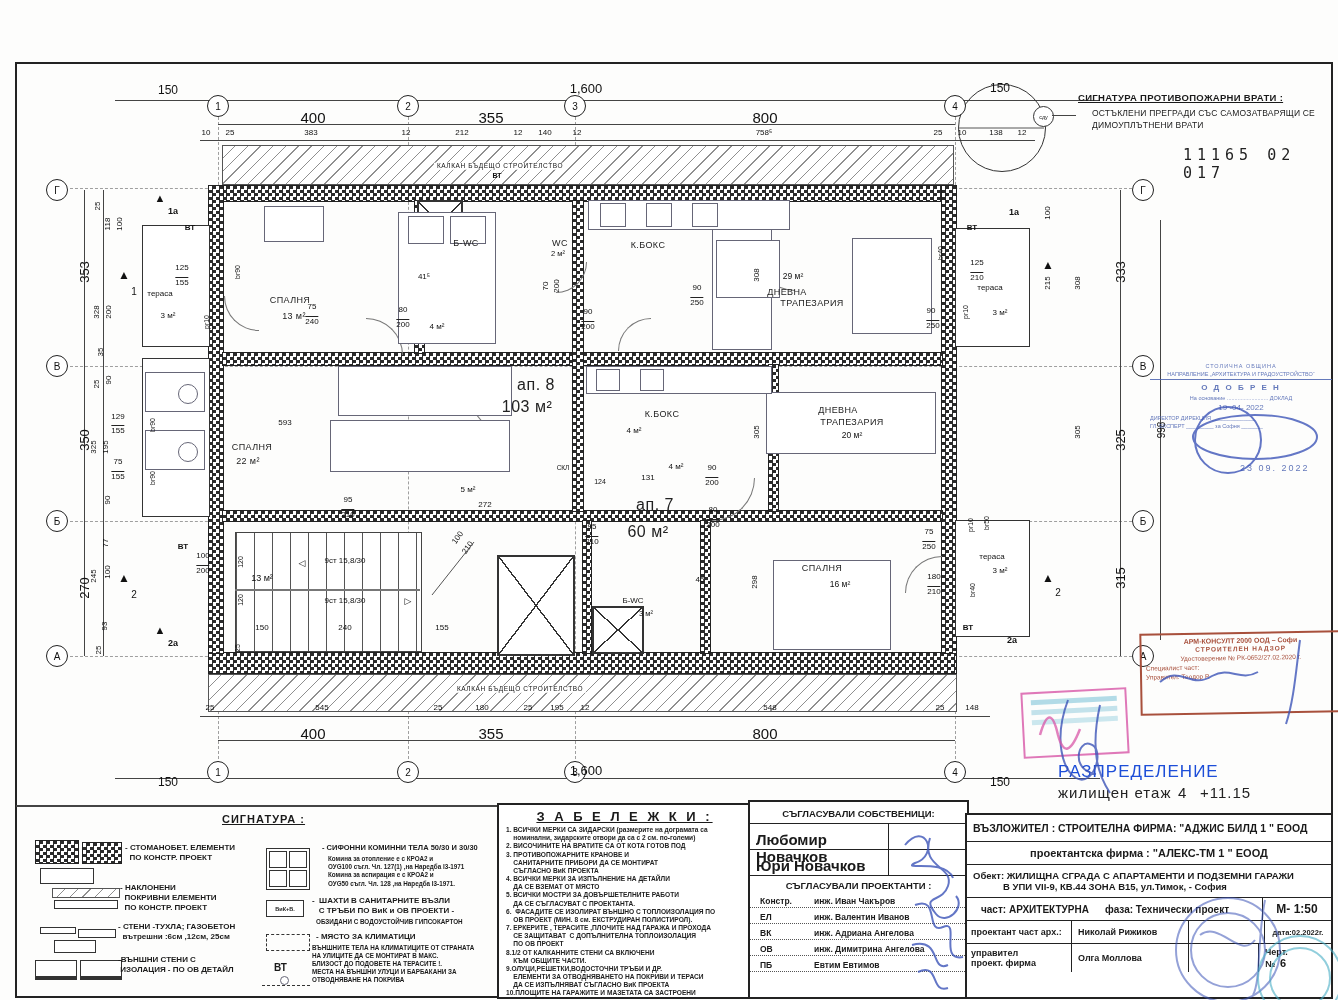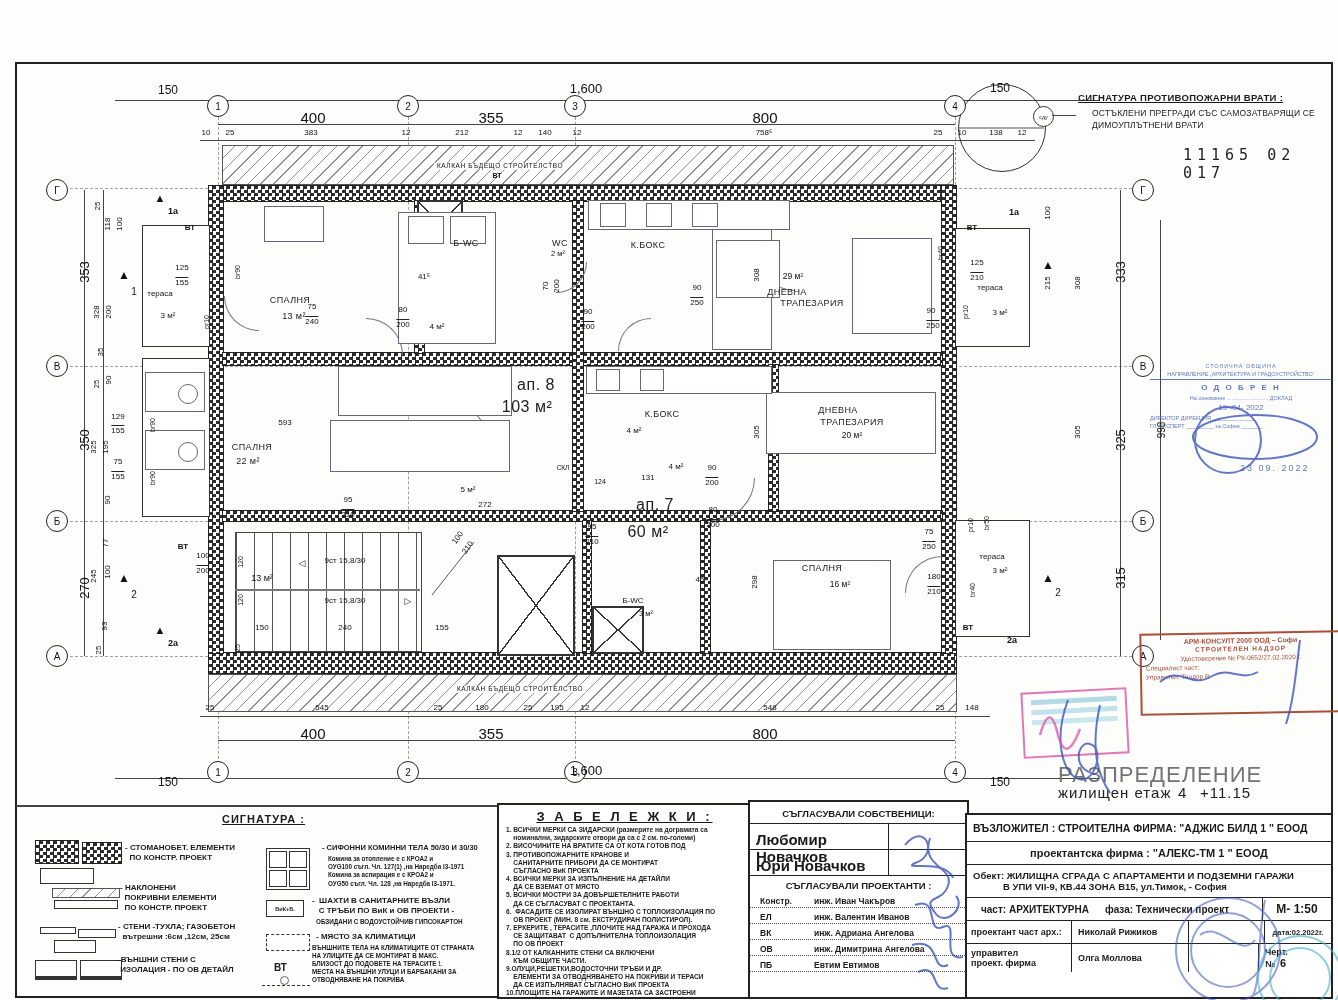--- a/index.html
+++ b/index.html
@@ -31,21 +31,21 @@
   .room{font-size:9px;letter-spacing:.4px;color:#222;}
   .big{font-size:16px;color:#222;letter-spacing:.5px;}
   .mk{color:#111;}
   .bubble{width:20px;height:20px;border:1.3px solid #222;border-radius:50%;background:#fff;
           display:flex;align-items:center;justify-content:center;font-size:10px;color:#111;}
   
   .fire-title{font-size:9.5px;font-weight:bold;text-decoration:underline;letter-spacing:.3px;}
   .fire-line{font-size:8.5px;letter-spacing:.2px;}
   .stampno{font-family:"DejaVu Sans Mono",monospace;font-size:15px;letter-spacing:5px;color:#222;}
   
-  .cap1{font-size:22px;letter-spacing:1px;color:#737373;}
+  .cap1{font-size:17px;letter-spacing:1px;color:#1d4ed8;}
   .cap2{font-size:15px;letter-spacing:1px;color:#222;}
   
   .panel{border:2px solid #222;background:#fff;}
   .leg-title{font-size:11px;font-weight:bold;text-decoration:underline;letter-spacing:1px;}
   .leg-txt{font-size:8px;font-weight:bold;line-height:1.25;white-space:pre;}
   .leg-sub{font-size:6.3px;font-weight:bold;line-height:1.3;white-space:pre;}
   .notes-title{font-size:13px;font-weight:bold;letter-spacing:3px;text-decoration:underline;text-align:center;}
   .note-line{font-size:6.6px;line-height:1.24;white-space:pre;font-weight:bold;color:#222;}
   .sig-head{font-size:9.5px;font-weight:bold;text-align:center;}
   .sig-row{border-top:1.5px solid #222;display:flex;}

